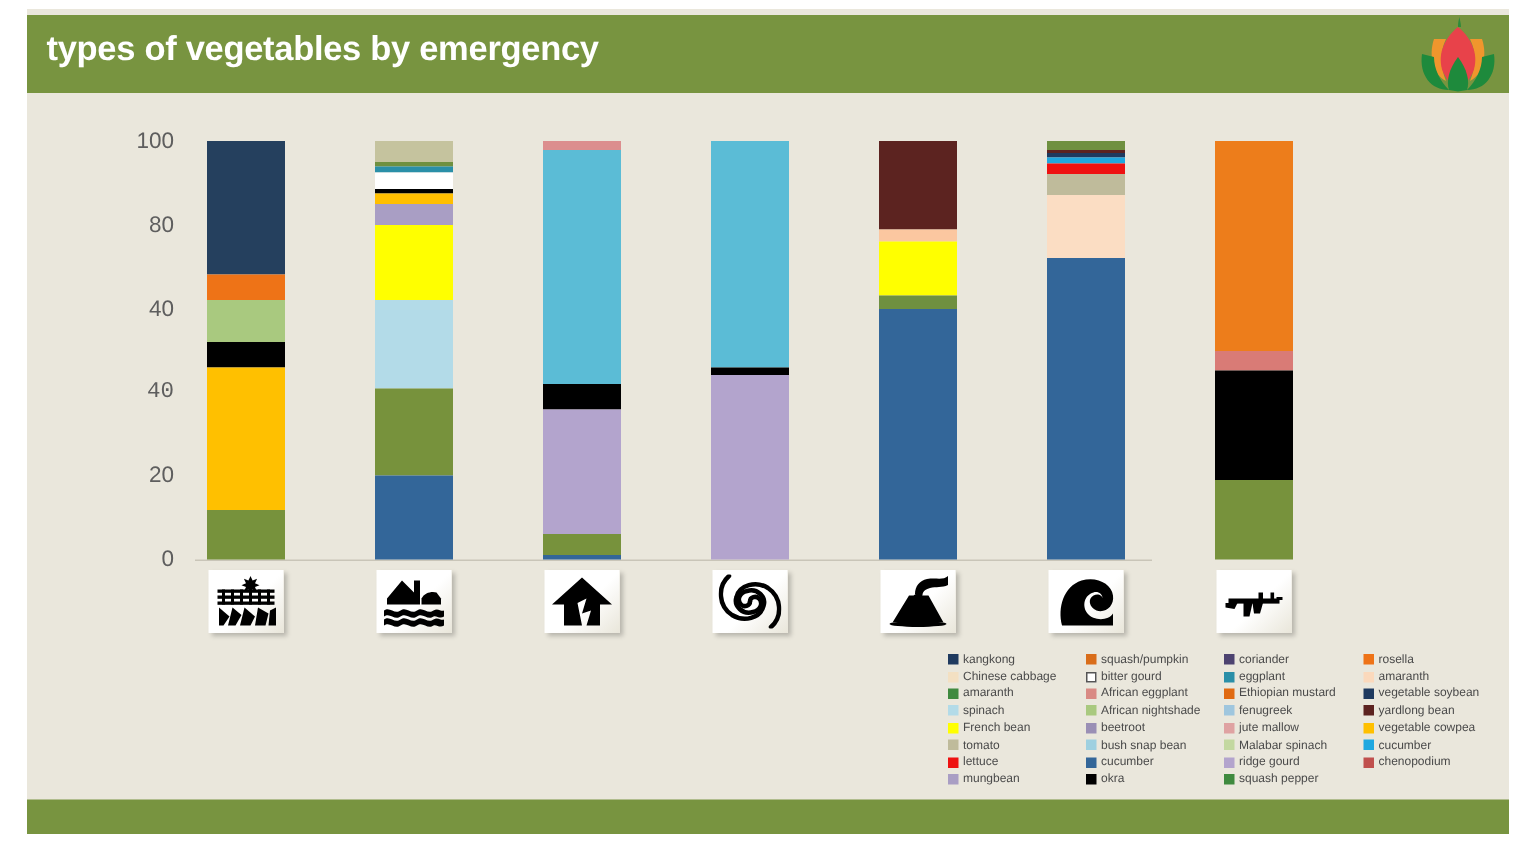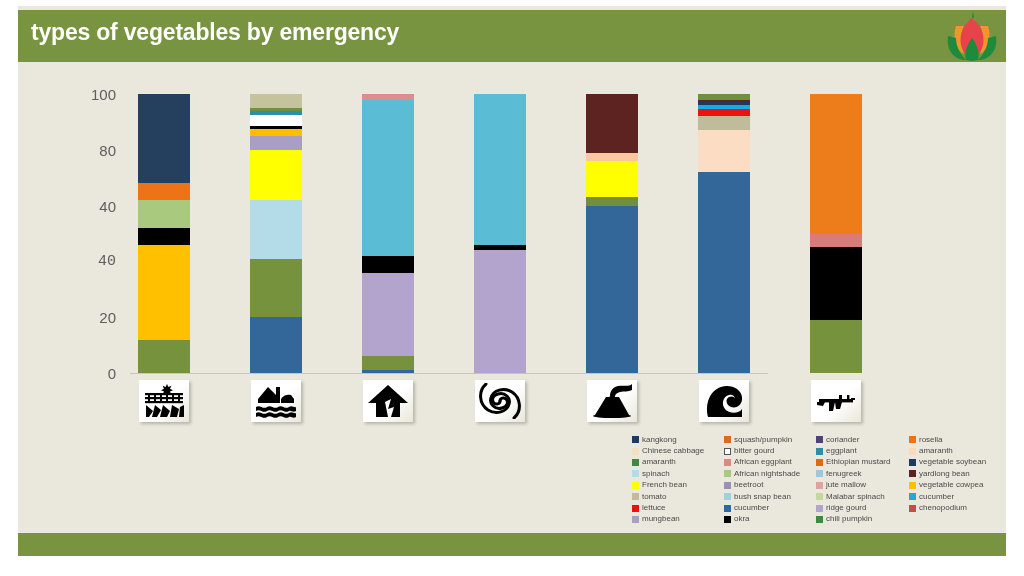--- a/index.html
+++ b/index.html
@@ -384,21 +384,21 @@
         <div class="legend-item">
           <span class="legend-swatch" style="background: rgb(195, 216, 160);"></span>
           <span class="legend-label">Malabar spinach</span>
         </div>
         <div class="legend-item">
           <span class="legend-swatch" style="background: rgb(179, 164, 205);"></span>
           <span class="legend-label">ridge gourd</span>
         </div>
         <div class="legend-item">
           <span class="legend-swatch" style="background: rgb(63, 138, 63);"></span>
-          <span class="legend-label">chili pumpkin</span>
+          <span class="legend-label">squash pepper</span>
         </div>
       </div>
       <div class="legend-col wide">
         <div class="legend-item">
           <span class="legend-swatch" style="background: rgb(238, 115, 23);"></span>
           <span class="legend-label">rosella</span>
         </div>
         <div class="legend-item">
           <span class="legend-swatch" style="background: rgb(251, 217, 188);"></span>
           <span class="legend-label">amaranth</span>

